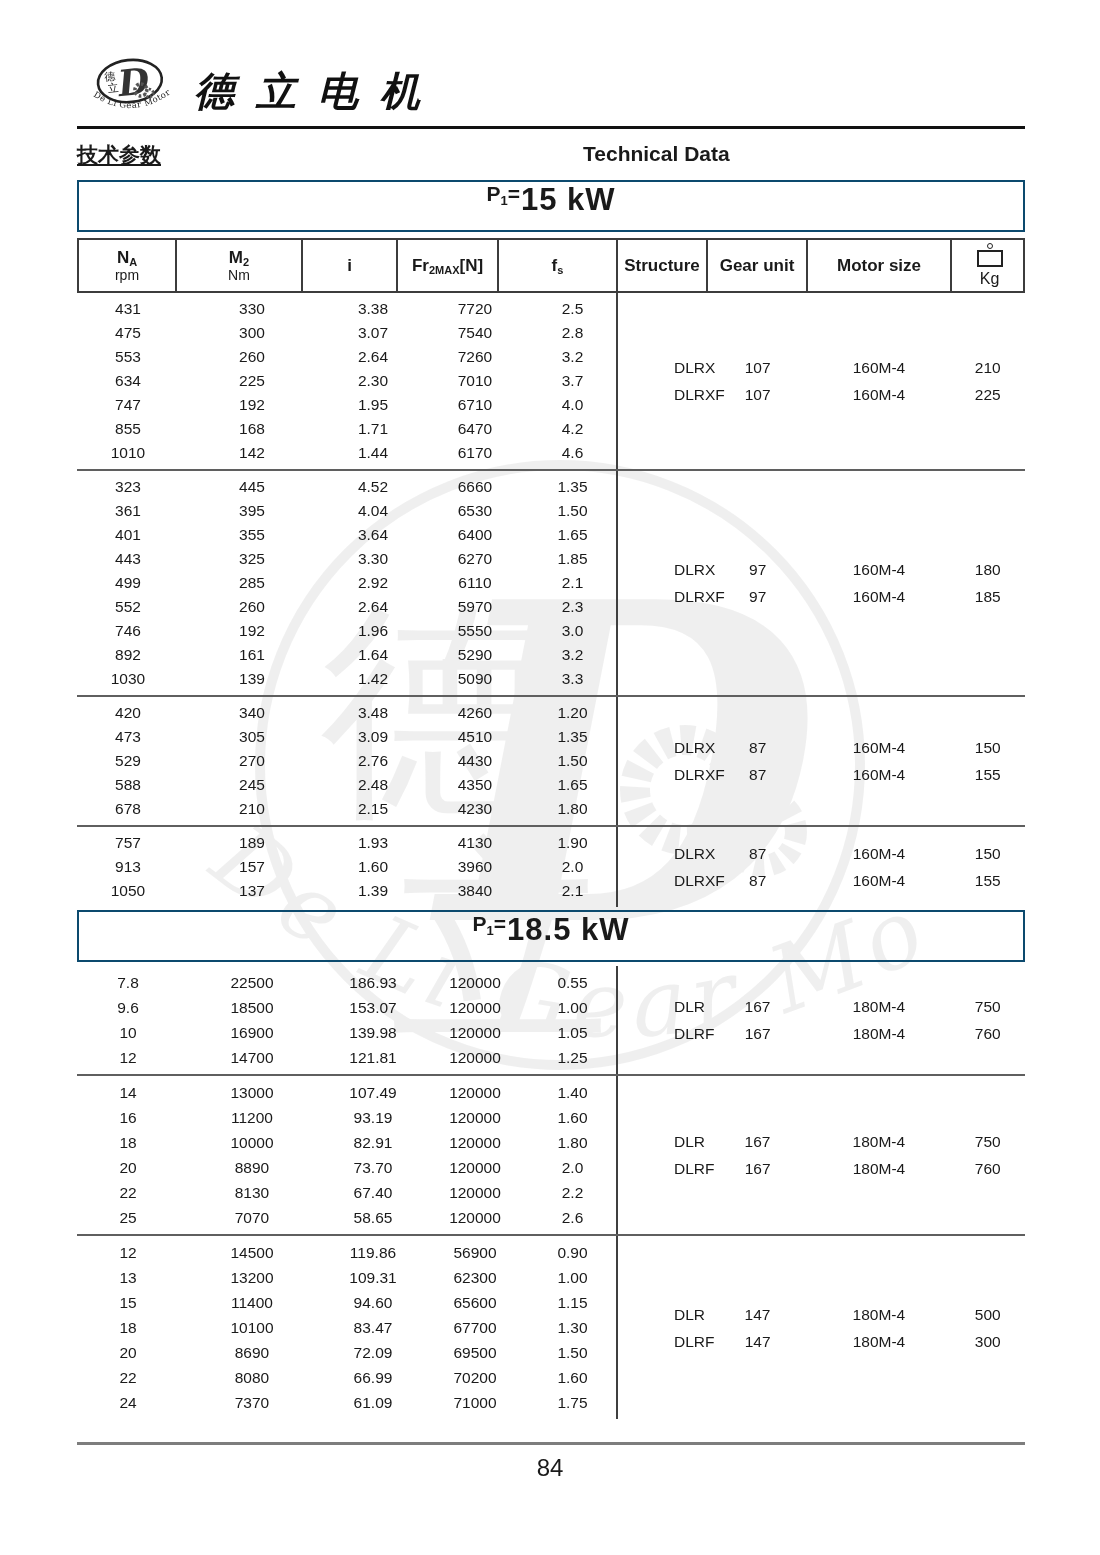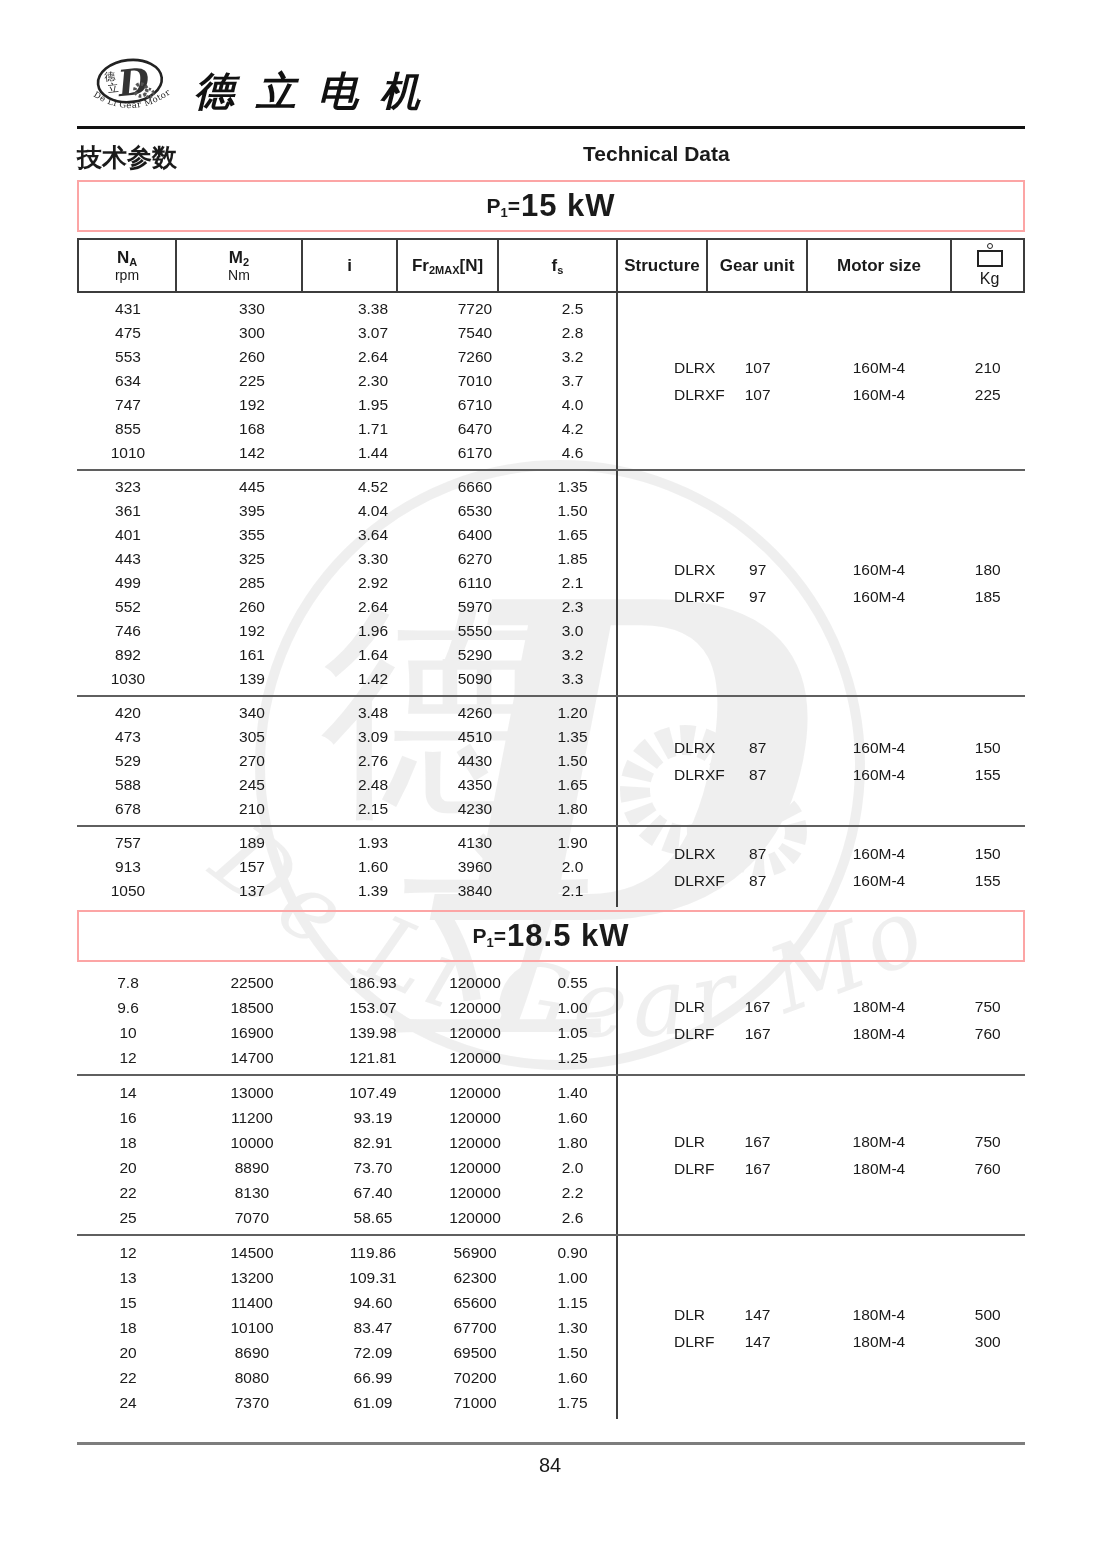--- a/index.html
+++ b/index.html
@@ -7,26 +7,26 @@
         font-family:"Liberation Sans",sans-serif;color:#1a1a1a;overflow:hidden;}
 
   
   .watermark{position:absolute;left:140px;top:390px;width:840px;height:760px;z-index:0;pointer-events:none;}
 
   
   .brand-logo{position:absolute;left:78px;top:54px;width:104px;height:70px;z-index:2;}
   .brand-title{position:absolute;left:194px;top:64px;z-index:2;font-family:"DejaVu Serif",serif;
                font-weight:bold;font-style:italic;font-size:40px;letter-spacing:22px;color:#111;}
   .top-rule{position:absolute;left:77px;top:126px;width:948px;height:3px;background:#111;z-index:2;}
-  .sec-cn{position:absolute;left:77px;top:141px;font-size:25px;font-weight:bold;z-index:2;}
+  .sec-cn{position:absolute;left:77px;top:141px;font-size:21px;font-weight:bold;z-index:2;text-decoration:underline;}
   .sec-en{position:absolute;left:583px;top:142px;font-size:21px;font-weight:bold;z-index:2;}
 
   
   .tables{position:absolute;left:77px;top:180px;width:948px;z-index:1;}
-  .power-box{border:2px solid #fca5a5;height:48px;display:flex;align-items:center;justify-content:center;
+  .power-box{border:2px solid #0c4a6e;height:48px;display:flex;align-items:flex-start;justify-content:center;
              background:transparent;margin-bottom:6px;}
   .power-box.second{margin-top:3px;margin-bottom:4px;}
   .pt-small{font-size:21px;font-weight:bold;}
   .pt-sub{font-size:13px;font-weight:bold;vertical-align:-4px;line-height:0;}
   .pt-big{font-size:31px;font-weight:bold;letter-spacing:1px;margin-left:1px;}
 
   .thead{display:flex;border:2px solid #3c3c3c;height:55px;box-sizing:border-box;}
   .th{flex:0 0 auto;display:flex;flex-direction:column;align-items:center;justify-content:center;
       border-right:2px solid #3c3c3c;box-sizing:border-box;}
   .th:last-child{border-right:none;}
@@ -51,21 +51,21 @@
   .dc0{width:102px}.dc1{width:146px}.dc2{width:96px}.dc3{width:108px}.dc4{width:87px}
   .info{width:100%;}
   .irow{display:flex;height:27px;line-height:27px;font-size:15.5px;}
   .ic0{width:90px;padding-left:56px;box-sizing:border-box;text-align:left;white-space:nowrap;}
   .ic1{width:100px;text-align:center;}
   .ic2{width:144px;text-align:center;}
   .ic3{width:75px;text-align:center;}
 
   
   .footer-rule{position:absolute;left:77px;top:1442px;width:948px;height:3px;background:#7d7d7d;z-index:2;}
-  .pagenum{position:absolute;left:0;top:1454px;width:1100px;text-align:center;font-size:20px;z-index:2;}
+  .pagenum{position:absolute;left:0;top:1454px;width:1100px;text-align:center;font-size:24px;z-index:2;}
 </style>
 </head>
 <body>
 
 <div class="page">
 
   <svg class="watermark" viewBox="0 0 840 760">
     <g opacity="0.13" fill="#8a8a8a" stroke="none">
       <circle cx="420" cy="375" r="300" fill="none" stroke="#8a8a8a" stroke-width="10"></circle>
       <text x="180" y="400" font-size="230" font-family="DejaVu Serif, serif">德</text>

